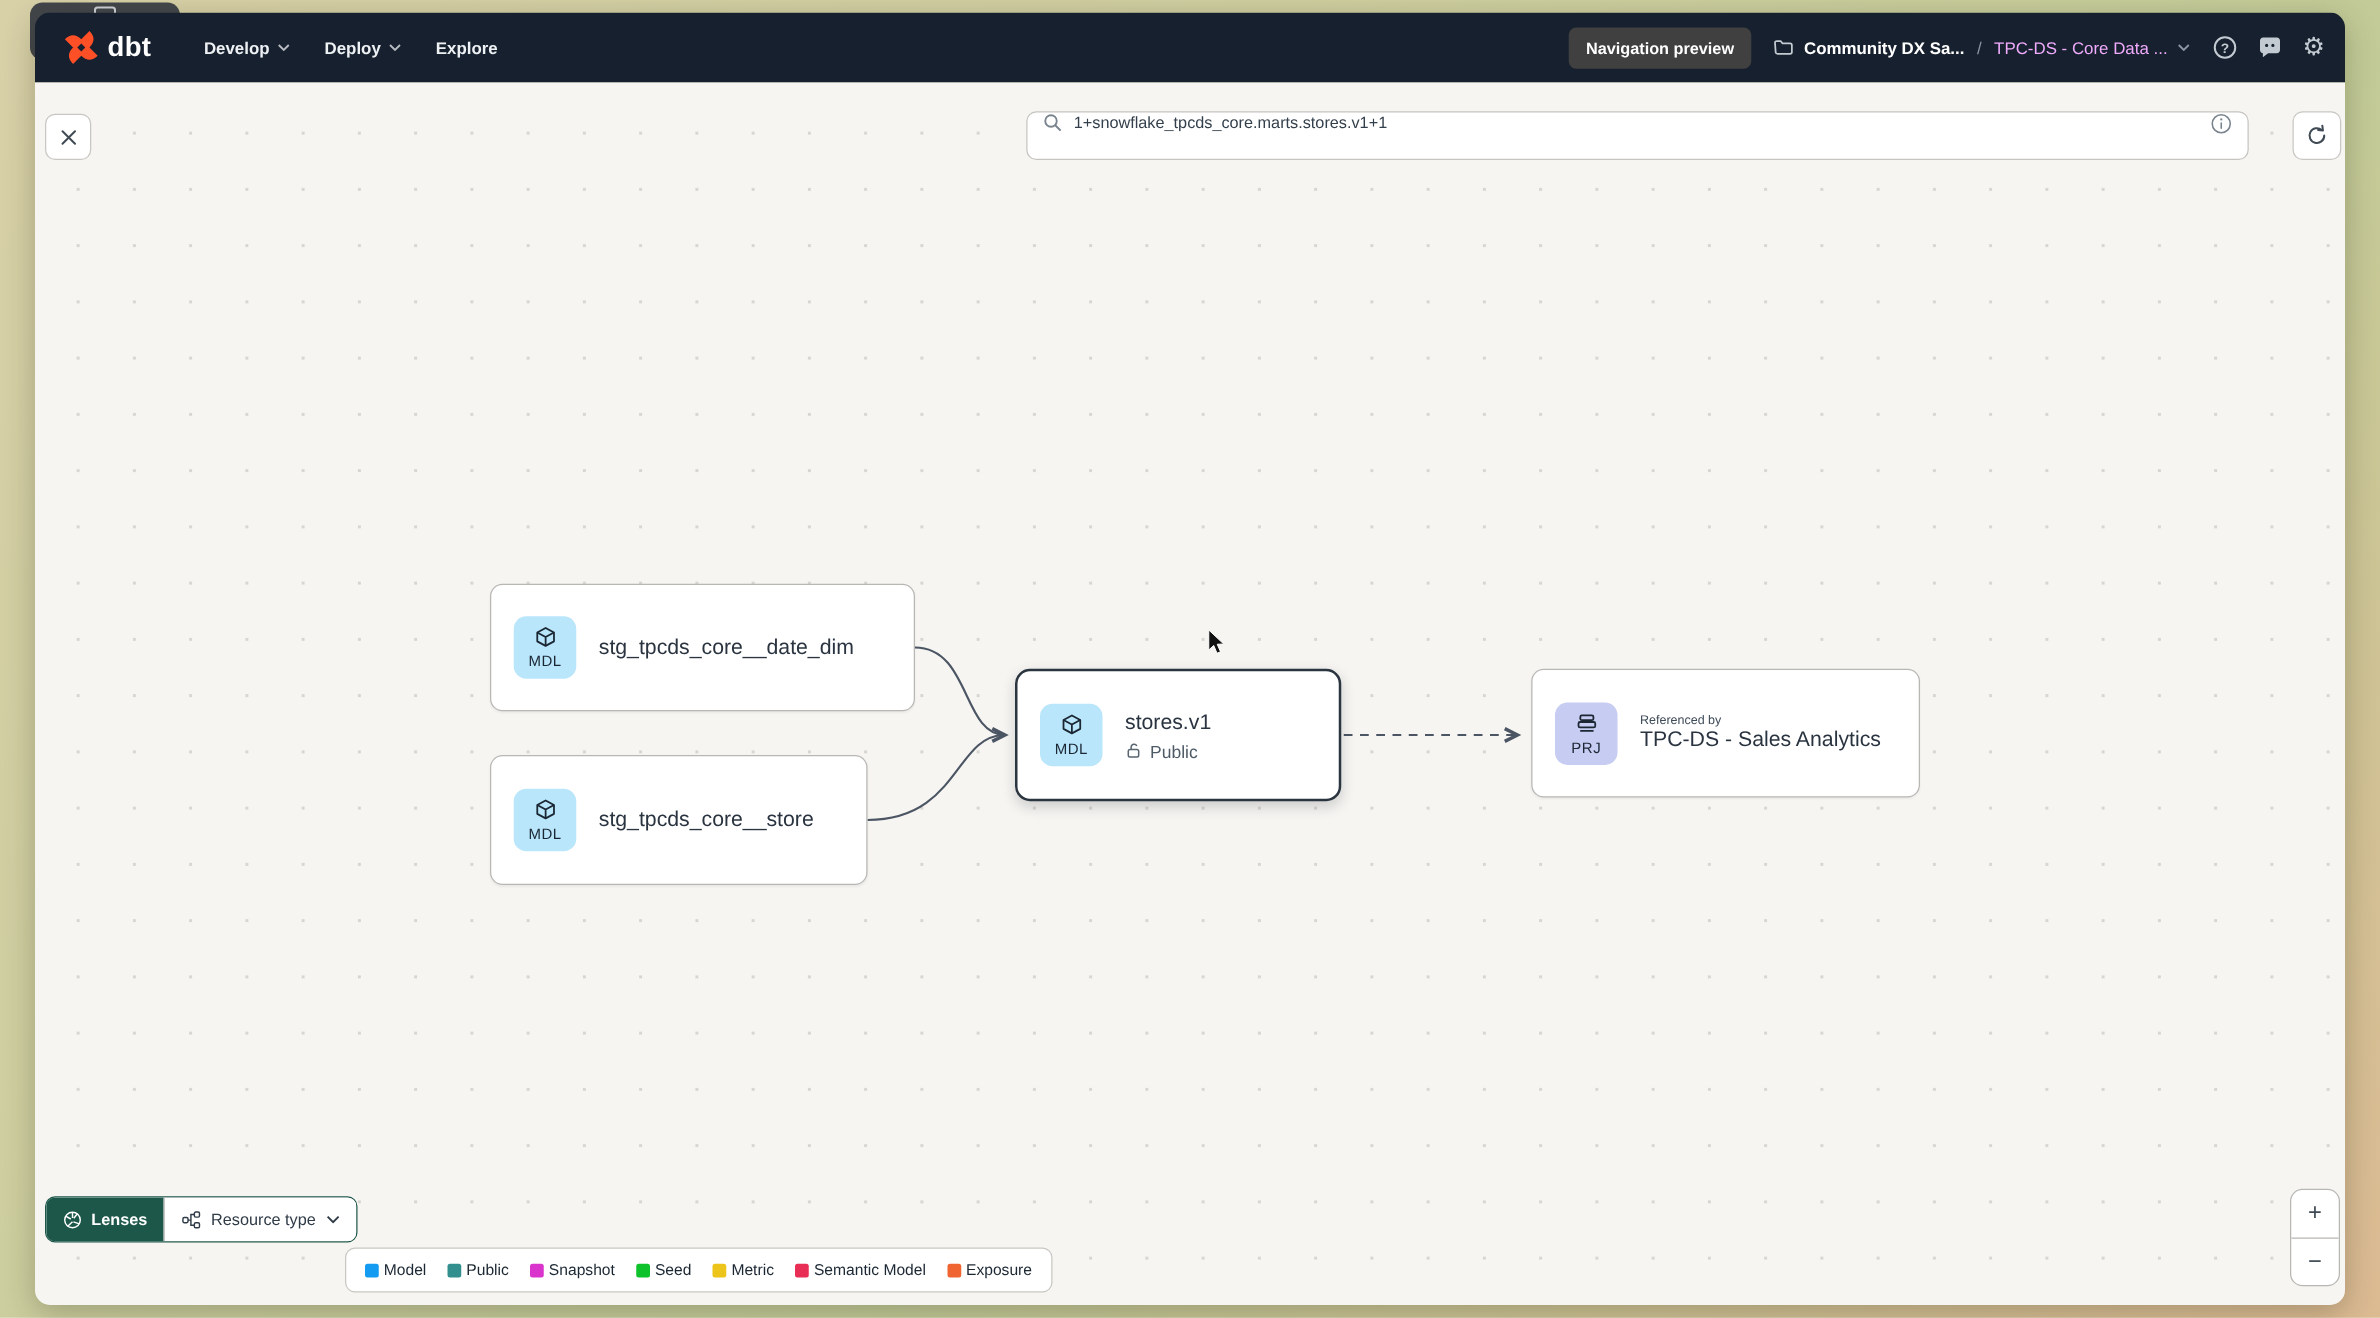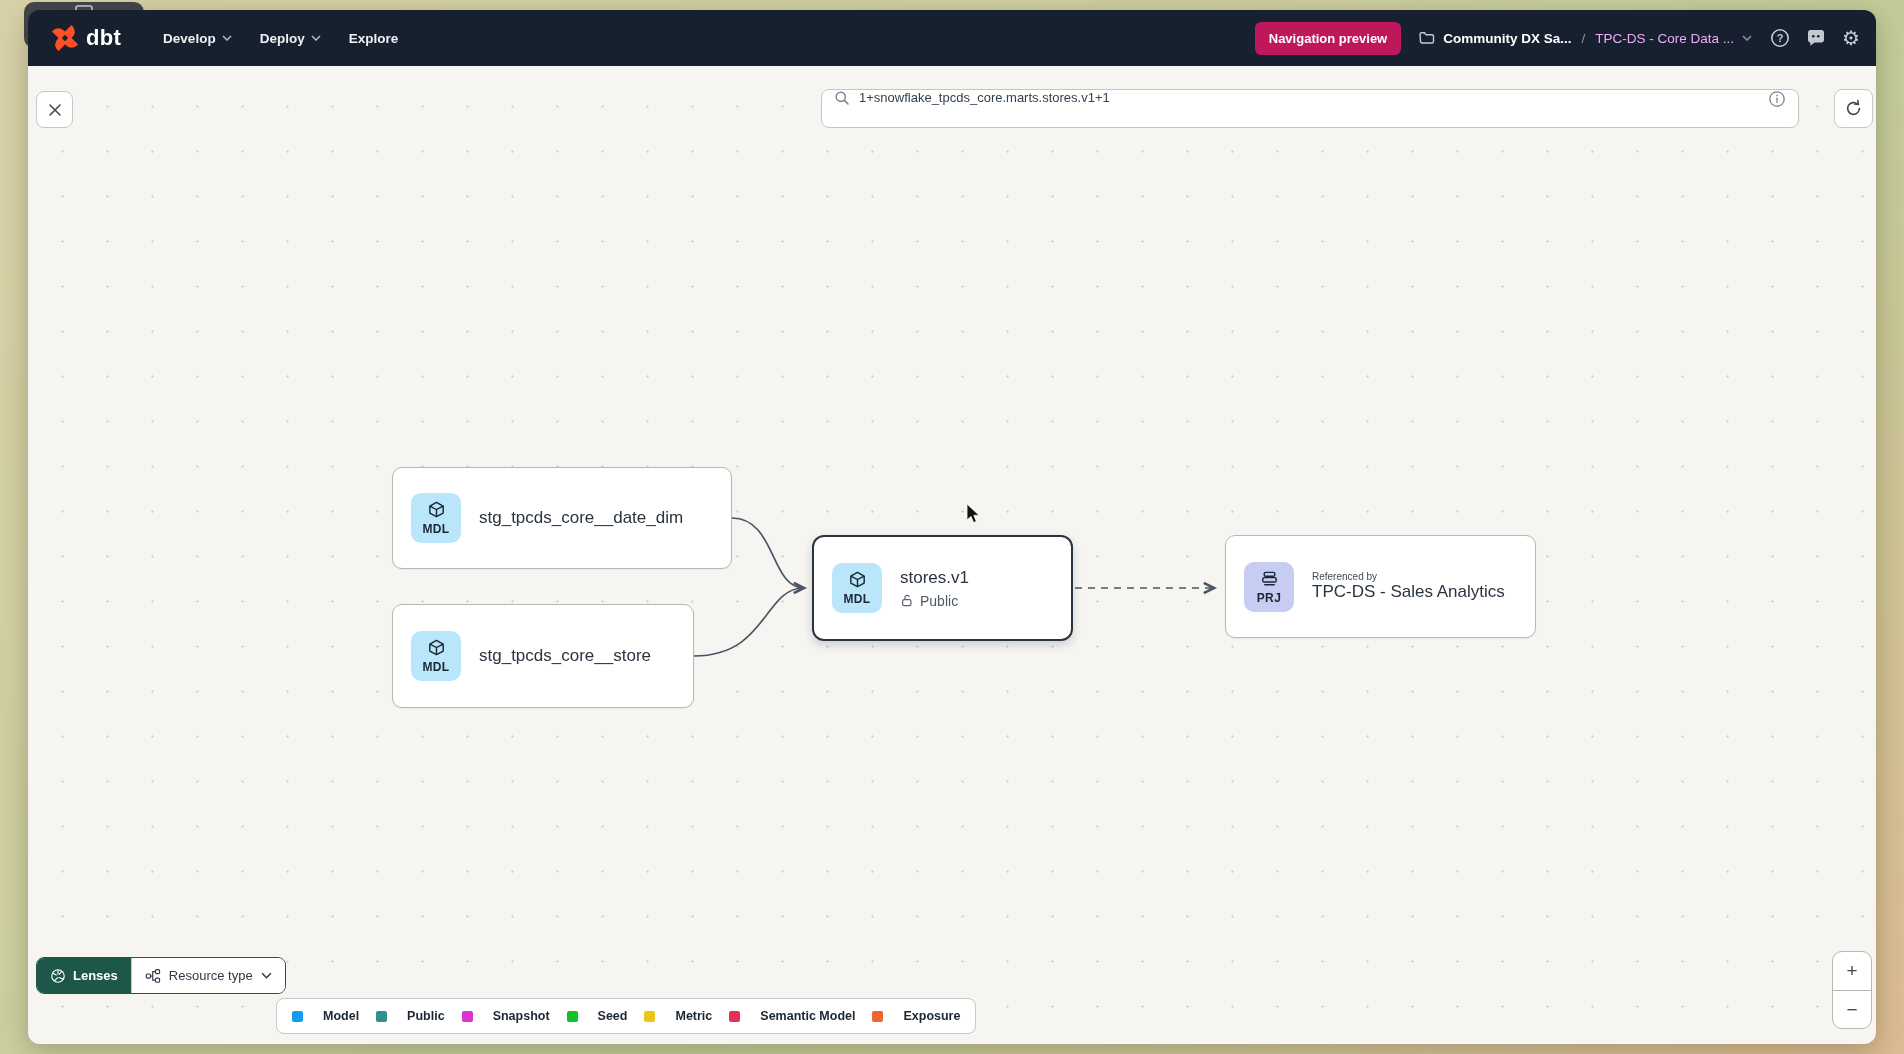--- a/index.html
+++ b/index.html
@@ -19,21 +19,21 @@
 
   
   .topbar{ height:56px; background:#16202e; display:flex; align-items:center;
     padding:0 16px 0 22px; flex-shrink:0; color:#e8ebee; }
   .logo{ display:flex; align-items:center; gap:6px; margin-right:28px; }
   .logo-text{ color:#fff; font-weight:bold; font-size:22px; letter-spacing:.3px; }
   .nav-item{ display:flex; align-items:center; gap:6px; color:#eef1f4; font-size:13.5px;
     font-weight:bold; padding:0 14px; height:48px; cursor:pointer; }
   .nav-item svg{ opacity:.75; }
   .topbar-right{ margin-left:auto; display:flex; align-items:center; gap:18px; }
-  .preview-badge{ background:#be185d; color:#fff; font-size:13px; font-weight:bold;
+  .preview-badge{ background:#404040; color:#fff; font-size:13px; font-weight:bold;
     padding:9px 14px; border-radius:6px; cursor:pointer; }
   .tb-breadcrumb{ display:flex; align-items:center; gap:8px; font-size:13.5px; cursor:pointer; }
   .tb-breadcrumb .acct{ color:#fff; font-weight:bold; }
   .tb-breadcrumb .sep{ color:#8b97a4; padding:0 2px; }
   .tb-breadcrumb .proj{ color:#f0abfc; }
   .tb-icons{ display:flex; align-items:center; gap:16px; color:#c3cad2; }
   .tb-icons .icn{ cursor:pointer; display:flex; align-items:center; }
   .gear{ font-size:20px; line-height:1; }
 
   
@@ -55,21 +55,21 @@
     font-family:"Liberation Sans", sans-serif; background:transparent; }
   .refresh-btn{ left:1806px; top:23px; width:39px; height:39px; }
 
   
   .node{ position:absolute; background:#fff; border:1px solid #b9b7b4; border-radius:10px;
     display:flex; align-items:center; padding:0 18px; gap:18px; cursor:pointer;
     box-shadow:0 1px 2px rgba(30,40,50,.06); }
   .node.selected{ border:2px solid #2b3540; box-shadow:0 4px 10px rgba(20,30,40,.18); border-radius:12px; }
   .rbadge{ width:50px; height:50px; border-radius:10px; display:flex; flex-direction:column;
     align-items:center; justify-content:center; gap:1px; flex-shrink:0; }
-  .rbadge .btxt{ font-size:12px; font-weight:bold; color:#1b2733; letter-spacing:.4px; }
+  .rbadge .btxt{ font-size:12px; font-weight:normal; color:#1b2733; letter-spacing:.4px; }
   .badge-mdl{ background:#b9e6fb; }
   .badge-prj{ background:#c6ccf2; }
   .node-title{ font-size:17px; color:#2a3440; }
   .node-kicker{ font-size:10px; color:#3e4b59; margin-bottom:0; }
   .node-sub{ display:flex; align-items:center; gap:6px; font-size:14px; color:#4e5a66; margin-top:5px; }
 
   .edges{ position:absolute; left:0; top:0; pointer-events:none; }
 
   .cursor{ position:absolute; left:937px; top:437px; pointer-events:none; }
 
@@ -77,21 +77,21 @@
   .lens-group{ position:absolute; left:8px; top:891px; height:37px; display:flex;
     border-radius:8px; overflow:hidden; border:1px solid #1d574a; }
   .lens-seg{ background:#1d574a; color:#fff; display:flex; align-items:center; gap:7px;
     padding:0 13px; font-size:13px; font-weight:bold; cursor:pointer; }
   .res-seg{ background:#fff; color:#2f3b47; display:flex; align-items:center; gap:8px;
     padding:0 13px; font-size:13px; cursor:pointer; border-left:1px solid #c9c7c3; }
 
   .legend{ position:absolute; left:248px; top:932px; height:36px; background:#fff;
     border:1px solid #c9c7c3; border-radius:8px; display:flex; align-items:center;
     padding:0 15px; gap:17px; }
-  .legend-item{ display:flex; align-items:center; gap:20px; font-size:12.5px; font-weight:bold; color:#1b2733; }
+  .legend-item{ display:flex; align-items:center; gap:4px; font-size:12.5px; font-weight:normal; color:#1b2733; }
   .swatch{ width:11px; height:11px; border-radius:2px; display:inline-block; }
 
   .zoomctl{ position:absolute; left:1804px; top:885px; width:40px; background:#fff;
     border:1px solid #b9b7b4; border-radius:10px; overflow:hidden; }
   .zoomctl .zbtn{ height:38px; display:flex; align-items:center; justify-content:center;
     font-size:19px; color:#3f4a55; cursor:pointer; }
   .zoomctl .zbtn + .zbtn{ border-top:1px solid #b9b7b4; }
 </style>
 </head>
 <body>

